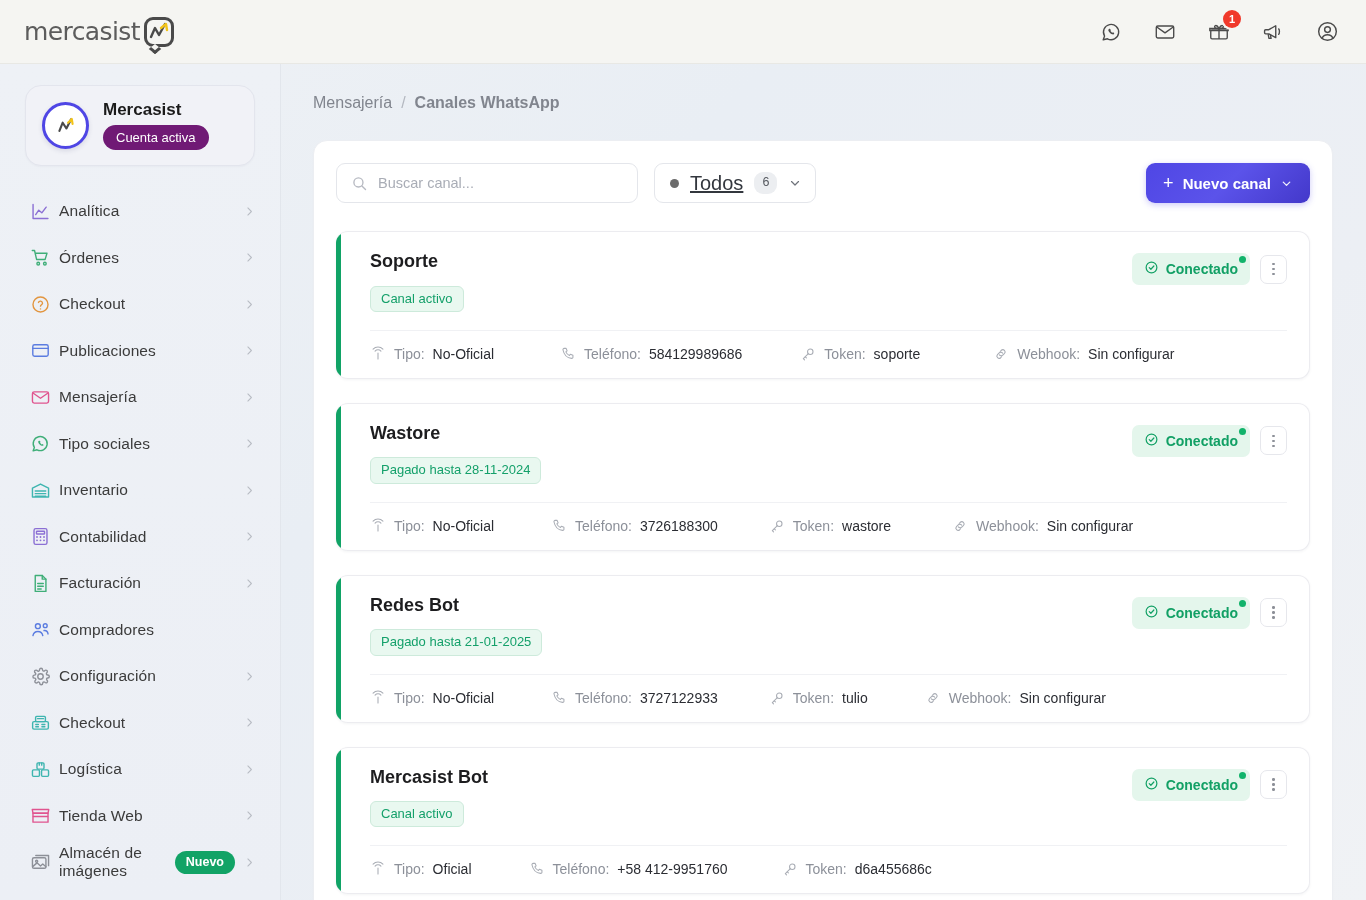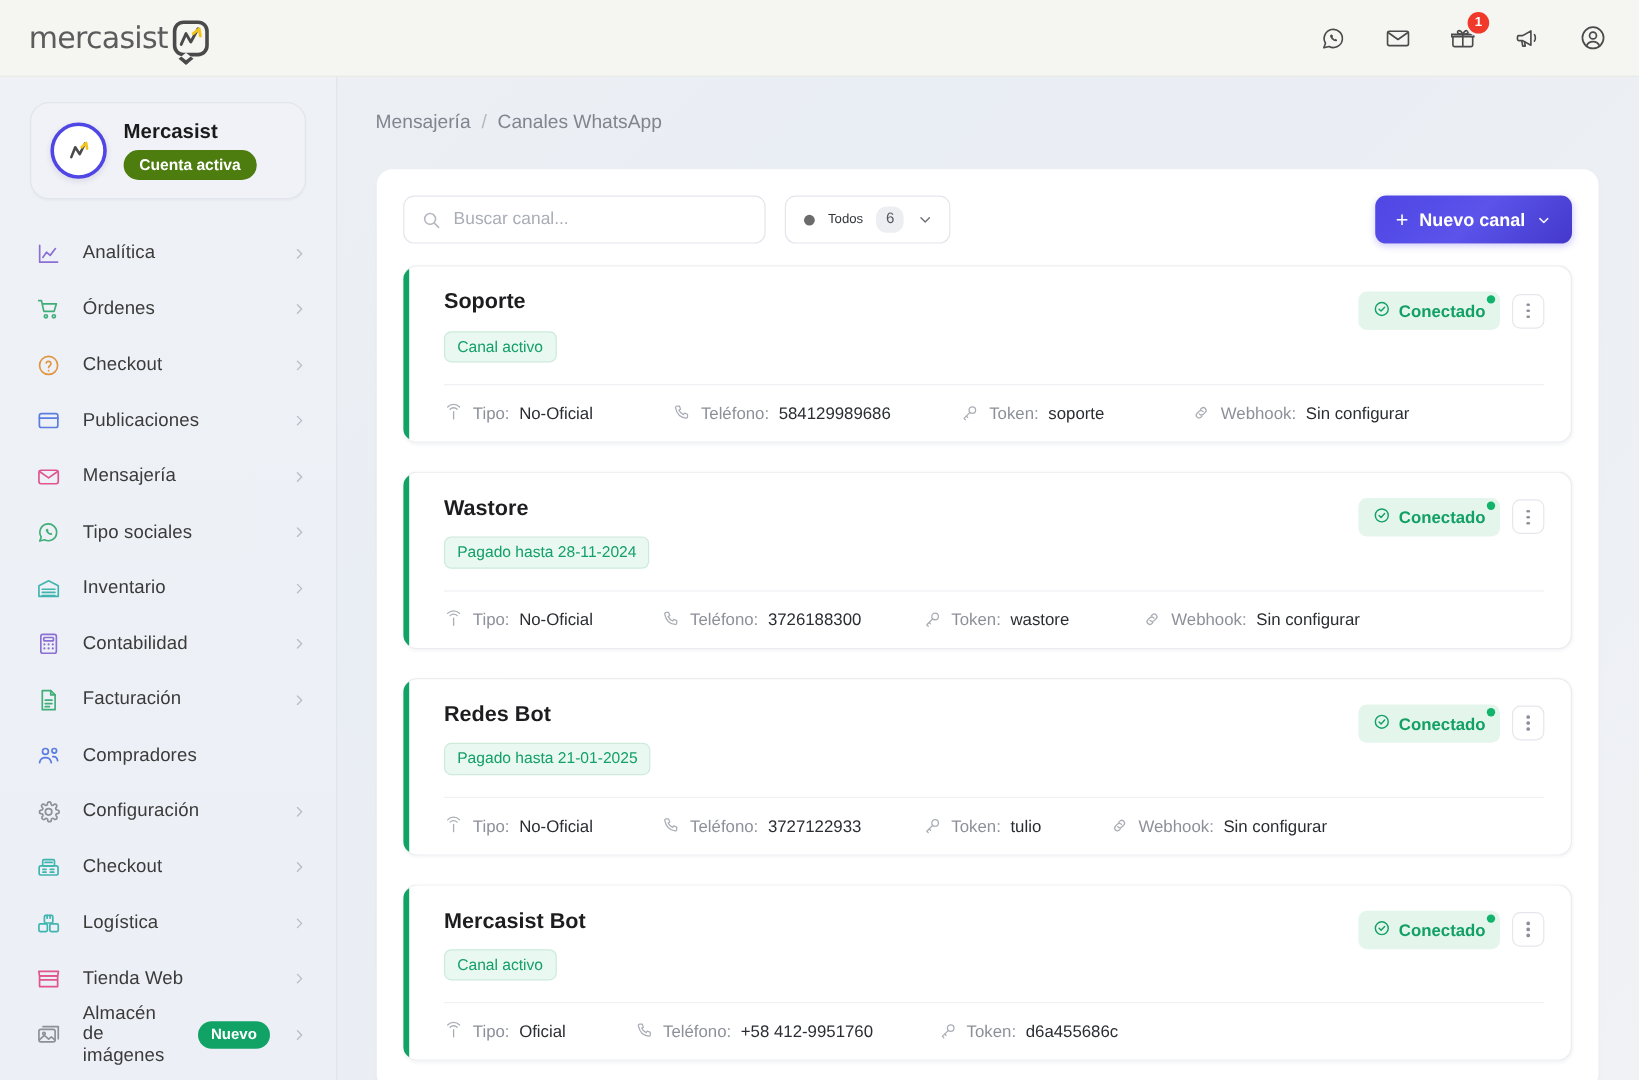--- a/index.html
+++ b/index.html
@@ -79,28 +79,28 @@
     width:47px;height:47px;border-radius:50%;
     border:3px solid #4f46e5;background:#fff;
     display:flex;align-items:center;justify-content:center;flex:0 0 47px;
     box-shadow:0 2px 5px rgba(40,40,90,.12);
     position:relative;
   }
   .avatar-ring svg{width:28px;height:28px;}
   .profile-text{display:flex;flex-direction:column;gap:7px;min-width:0;}
   .profile-name{font-size:17px;font-weight:700;color:#1b1b1b;line-height:1;}
   .profile-pill{
-    background:#4d7c0f;color:#fff;border-radius:14px;
-    font-size:13px;font-weight:700;padding:6px 13px;
+    background:#701a75;color:#fff;border-radius:14px;
+    font-size:13px;font-weight:400;padding:6px 13px;
     display:inline-block;width:max-content;line-height:1;
   }
 
   .nav{padding:0 0 20px 0;}
   .nav-item{
-    display:flex;align-items:center;gap:18px;
+    display:flex;align-items:center;gap:8px;
     height:46.5px;padding:0 24px 0 30px;cursor:pointer;position:relative;
   }
   .nav-ico{width:21px;height:21px;flex:0 0 21px;display:flex;align-items:center;justify-content:center;}
   .nav-ico svg{width:21px;height:21px;}
   .nav-label{
     flex:1;font-size:15.5px;color:#3b3b3b;letter-spacing:.1px;line-height:1.15;
   }
   .nav-label.two-line{white-space:normal;}
   .nav-chev{color:#b8bcc4;font-size:13px;display:flex;align-items:center;}
   .nav-chev svg{width:13px;height:13px;}
@@ -111,21 +111,21 @@
 
   
   .main{
     flex:1;height:836px;padding:30px 33px 0 32px;overflow:hidden;position:relative;
   }
   .breadcrumb{
     display:flex;align-items:center;gap:9px;font-size:16px;color:#8b8f98;margin-bottom:28px;
   }
   .breadcrumb .crumb{color:#81858e;cursor:pointer;}
   .breadcrumb .sep{color:#b4b8c0;}
-  .breadcrumb .crumb.current{color:#81858e;}
+  .breadcrumb .crumb.current{color:#81858e;font-weight:bold;}
 
   .panel{
     background:#ffffff;border:1px solid #eceef2;border-radius:14px;
     padding:22px 22px 24px 22px;
     box-shadow:0 1px 2px rgba(30,40,70,.02);
   }
   .toolbar{display:flex;align-items:center;gap:16px;}
   .search-box{
     flex:0 0 302px;height:40px;border:1px solid #e4e6eb;border-radius:9px;
     display:flex;align-items:center;gap:10px;padding:0 14px;background:#fff;
@@ -135,41 +135,41 @@
     border:none;outline:none;flex:1;font-size:14.5px;color:#ef4444;
     font-family:inherit;background:transparent;
   }
   .search-box input::placeholder{color:#a9adb6;}
 
   .filter-pill{
     height:40px;border:1px solid #e4e6eb;border-radius:9px;background:#fff;
     display:flex;align-items:center;gap:11px;padding:0 13px 0 15px;cursor:pointer;
   }
   .filter-dot{width:9px;height:9px;border-radius:50%;background:#6b6b6b;flex:0 0 9px;}
-  .filter-label{font-size:11px;color:#33373e;}
+  .filter-label{font-size:20px;color:#33373e;text-decoration:underline;}
   .filter-count{
     background:#eceef1;color:#55595f;border-radius:9px;font-size:12.5px;
     padding:2px 8px;line-height:1.4;min-width:22px;text-align:center;
   }
   .filter-chev{color:#6e727a;display:flex;align-items:center;}
   .filter-chev svg{width:14px;height:14px;}
 
   .btn-new{
     margin-left:auto;height:40px;border:none;border-radius:9px;cursor:pointer;
     background:linear-gradient(135deg,#4f46e5 0%,#5b53ea 50%,#4338ca 100%);
     color:#fff;display:flex;align-items:center;gap:9px;padding:0 17px;
     font-size:15px;font-weight:700;font-family:inherit;
     box-shadow:0 2px 6px rgba(79,70,229,.28);
   }
   .btn-new .plus{font-size:18px;font-weight:400;line-height:1;margin-top:-1px;}
   .btn-new .bchev{display:flex;align-items:center;opacity:.92;}
   .btn-new .bchev svg{width:13px;height:13px;}
 
   
-  .cards{display:flex;flex-direction:column;gap:24px;margin-top:18px;}
+  .cards{display:flex;flex-direction:column;gap:24px;margin-top:28px;}
   .card{
     background:#fff;border:1px solid #ececf0;border-left:none;
     border-radius:12px;
     position:relative;overflow:hidden;
     box-shadow:0 1px 3px rgba(25,35,60,.05);
   }
   .card-stripe{
     position:absolute;left:0;top:0;bottom:0;width:5px;background:#11a366;
     border-radius:12px 0 0 12px;
   }

